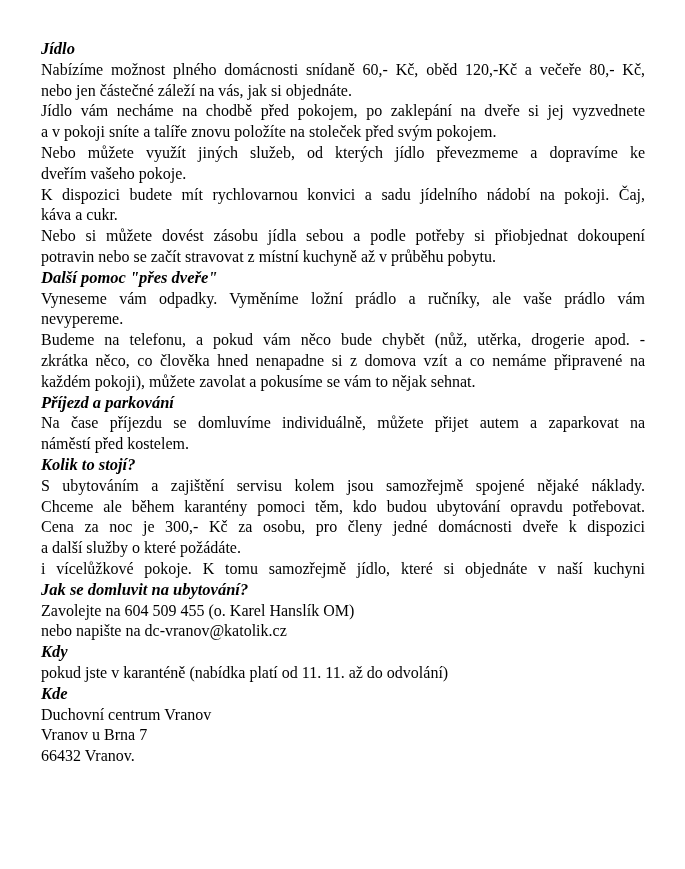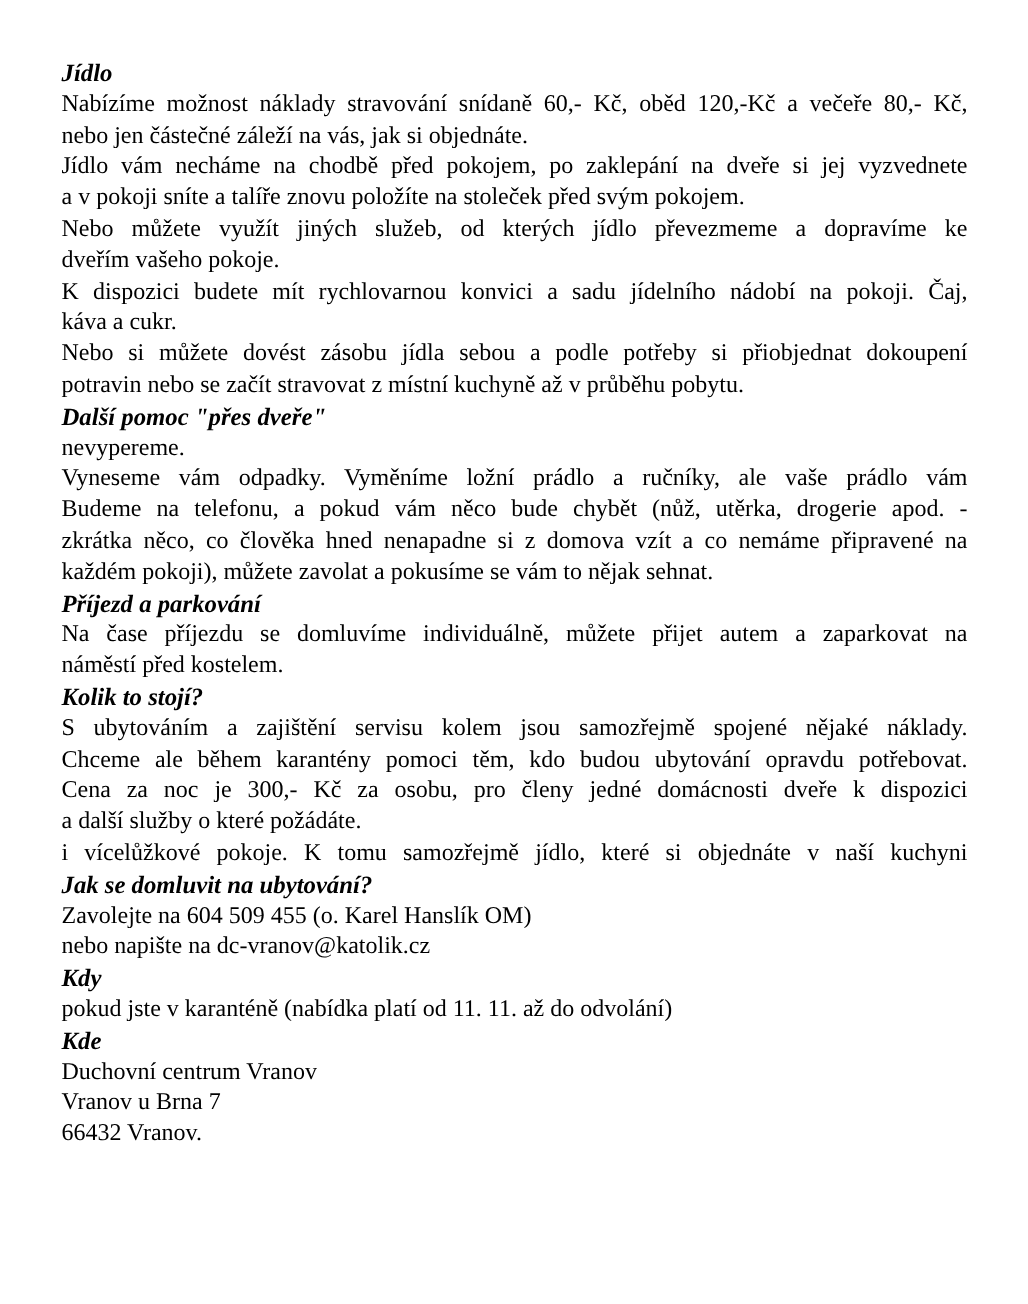--- a/index.html
+++ b/index.html
@@ -40,43 +40,43 @@
   .gap {
   }
 </style>
 </head>
 <body>
 
 <div class="doc">
   <div>
       <div class="heading">Jídlo</div>
       <div class="para">
-        <div class="line j">Nabízíme možnost náklady stravování snídaně 60,- Kč, oběd 120,-Kč a večeře 80,- Kč,</div>
+        <div class="line j">Nabízíme možnost plného domácnosti snídaně 60,- Kč, oběd 120,-Kč a večeře 80,- Kč,</div>
         <div class="line">nebo jen částečné záleží na vás, jak si objednáte.</div>
       </div>
       <div class="para">
         <div class="line j">Jídlo vám necháme na chodbě před pokojem, po zaklepání na dveře si jej vyzvednete</div>
         <div class="line">a v pokoji sníte a talíře znovu položíte na stoleček před svým pokojem.</div>
       </div>
       <div class="para gap">
         <div class="line j">Nebo můžete využít jiných služeb, od kterých jídlo převezmeme a dopravíme ke</div>
         <div class="line">dveřím vašeho pokoje.</div>
       </div>
       <div class="para gap">
         <div class="line j">K dispozici budete mít rychlovarnou konvici a sadu jídelního nádobí na pokoji. Čaj,</div>
         <div class="line">káva a cukr.</div>
       </div>
       <div class="para">
         <div class="line j">Nebo si můžete dovést zásobu jídla sebou a podle potřeby si přiobjednat dokoupení</div>
         <div class="line">potravin nebo se začít stravovat z místní kuchyně až v průběhu pobytu.</div>
       </div>
       <div class="heading gap">Další pomoc "přes dveře"</div>
       <div class="para">
+        <div class="line j">Vyneseme vám odpadky. Vyměníme ložní prádlo a ručníky, ale vaše prádlo vám</div>
         <div class="line">nevypereme.</div>
-        <div class="line j">Vyneseme vám odpadky. Vyměníme ložní prádlo a ručníky, ale vaše prádlo vám</div>
       </div>
       <div class="para gap">
         <div class="line j">Budeme na telefonu, a pokud vám něco bude chybět (nůž, utěrka, drogerie apod. -</div>
         <div class="line j">zkrátka něco, co člověka hned nenapadne si z domova vzít a co nemáme připravené na</div>
         <div class="line">každém pokoji), můžete zavolat a pokusíme se vám to nějak sehnat.</div>
       </div>
       <div class="heading gap">Příjezd a parkování</div>
       <div class="para">
         <div class="line j">Na čase příjezdu se domluvíme individuálně, můžete přijet autem a zaparkovat na</div>
         <div class="line">náměstí před kostelem.</div>

